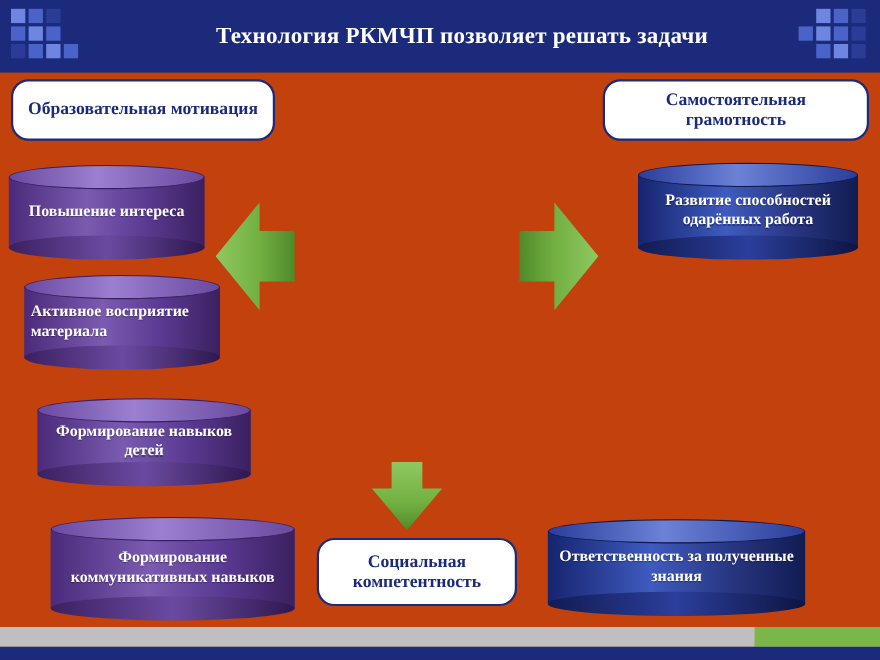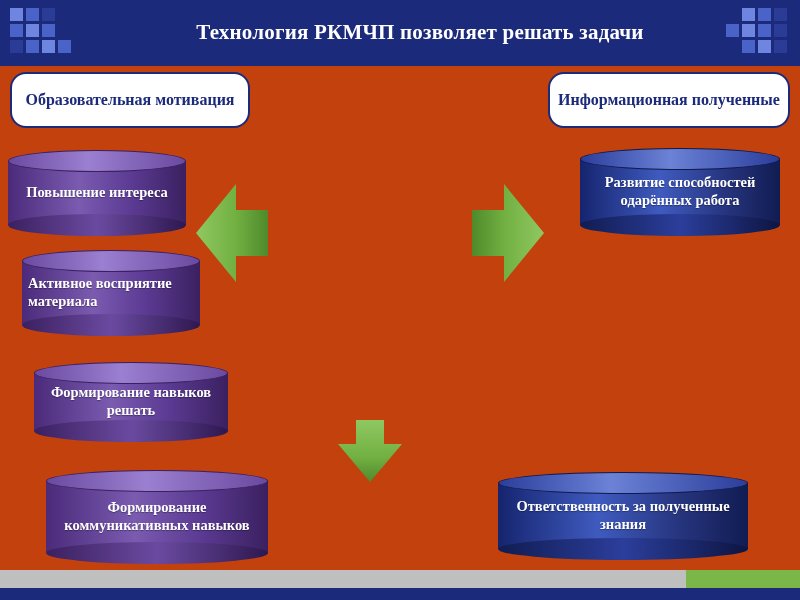--- a/index.html
+++ b/index.html
@@ -225,23 +225,26 @@
   <div class="deco-cell light" style="left:758px; top:40px; width:13px; height:13px;"></div>
   <div class="deco-cell dark" style="left:774px; top:40px; width:13px; height:13px;"></div>
 
   <div class="header-title">Технология РКМЧП позволяет решать задачи</div>
 
   <div class="roundbox" style="left:10px; top:72px; width:240px; height:56px;">
     <span>Образовательная мотивация</span>
   </div>
 
   <div class="roundbox" style="left:548px; top:72px; width:242px; height:56px;">
-    <span>Информационная полученные</span>
-  </div>
-
+    <span>Самостоятельная грамотность</span>
+  </div>
+
+  <div class="roundbox" style="left:288px; top:489px; width:182px; height:62px;">
+    <span>Социальная компетентность</span>
+  </div>
 
   <div class="arrow" style="left:196px; top:178px; width:72px; height:110px;">
     <svg width="72" height="110" viewBox="0 0 72 110">
       <defs>
         <linearGradient id="gradLeft" x1="0" y1="0" x2="1" y2="0">
           <stop offset="0%" stop-color="#8fc861"></stop>
           <stop offset="55%" stop-color="#72b042"></stop>
           <stop offset="100%" stop-color="#4f8a2a"></stop>
         </linearGradient>
       </defs>
@@ -287,40 +290,40 @@
     <div class="body"></div>
     <div class="top"></div>
     <div class="bottom"></div>
     <div class="label" style="justify-content:flex-start; text-align:left; ">Активное восприятие материала</div>
   </div>
 
   <div class="cyl purple" style="left:34px; top:362px; width:194px; height:80px;">
     <div class="body"></div>
     <div class="top"></div>
     <div class="bottom"></div>
-    <div class="label">Формирование навыков решать</div>
+    <div class="label">Формирование навыков детей</div>
   </div>
 
   <div class="cyl purple" style="left:46px; top:470px; width:222px; height:94px;">
     <div class="body"></div>
     <div class="top"></div>
     <div class="bottom"></div>
     <div class="label">Формирование коммуникативных навыков</div>
   </div>
 
   <div class="cyl blue" style="left:580px; top:148px; width:200px; height:88px;">
     <div class="body"></div>
     <div class="top"></div>
     <div class="bottom"></div>
     <div class="label">Развитие способностей одарённых работа</div>
   </div>
 
 
 
-  <div class="cyl blue" style="left:498px; top:472px; width:234px; height:88px;padding-left:16px;">
+  <div class="cyl blue" style="left:498px; top:472px; width:234px; height:88px;">
     <div class="body"></div>
     <div class="top"></div>
     <div class="bottom"></div>
     <div class="label">Ответственность за полученные знания</div>
   </div>
 
   <div class="bottom-gray"></div>
   <div class="bottom-green"></div>
   <div class="bottom-blue"></div>
 

